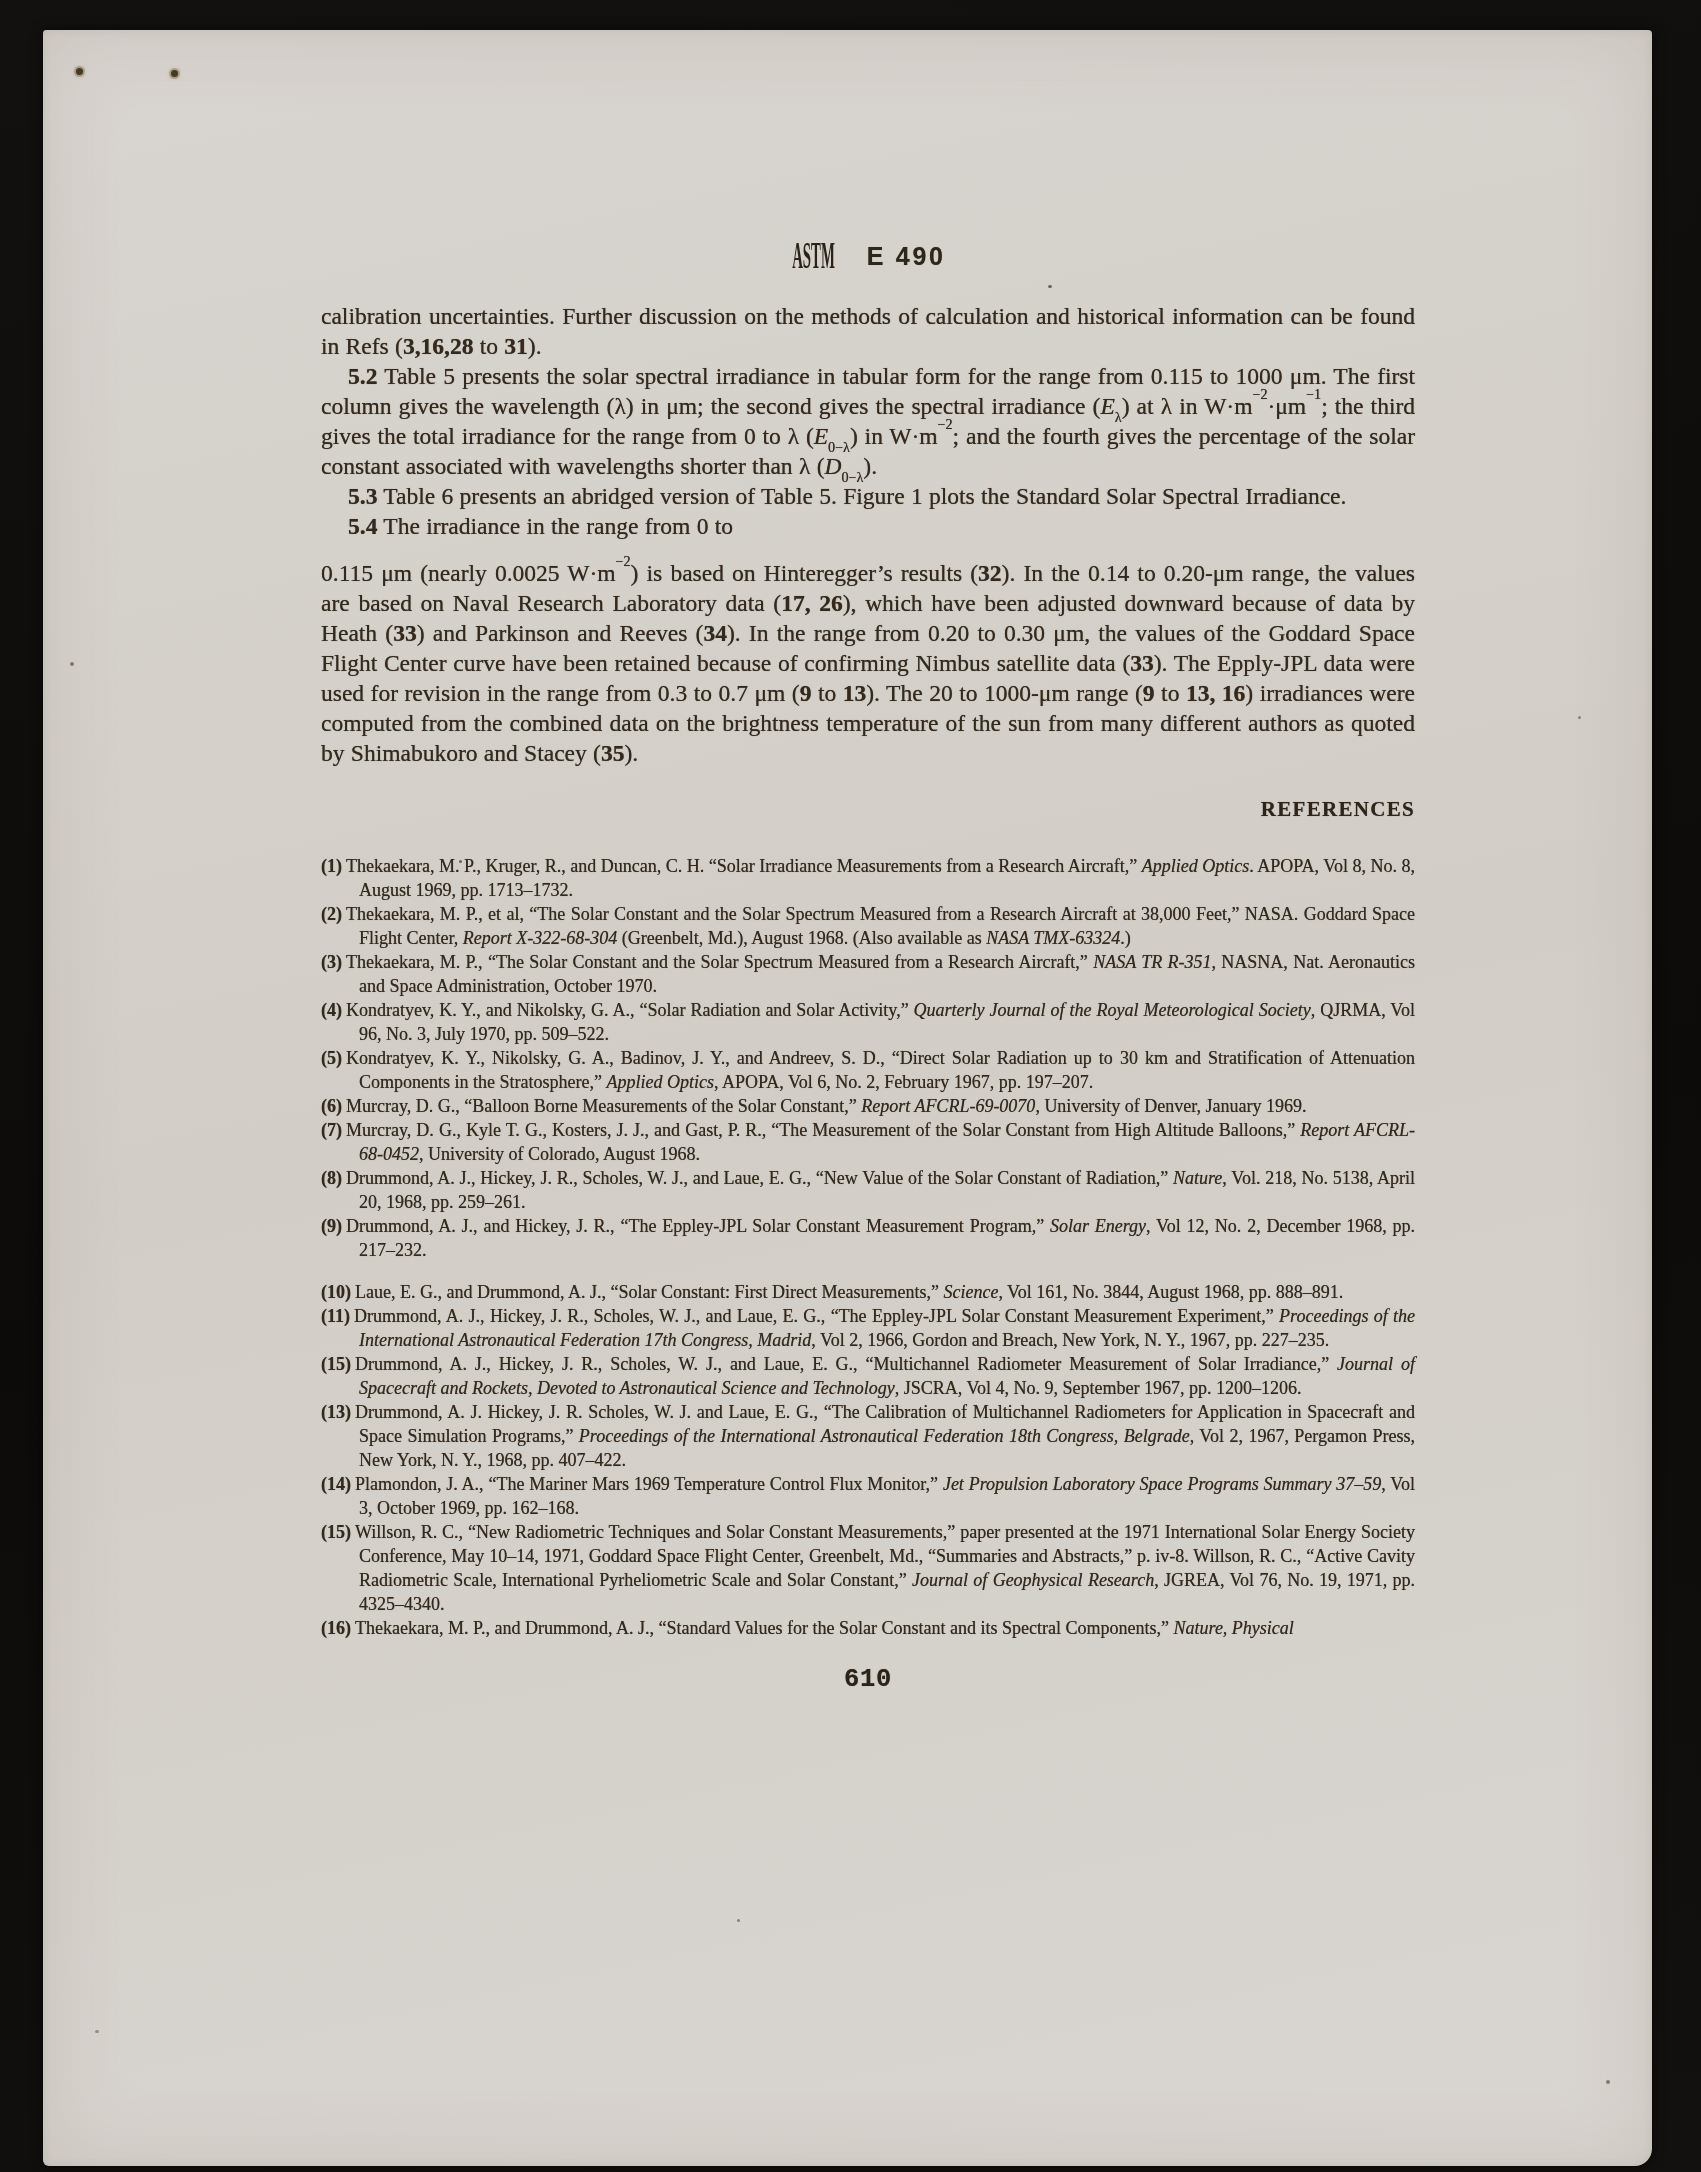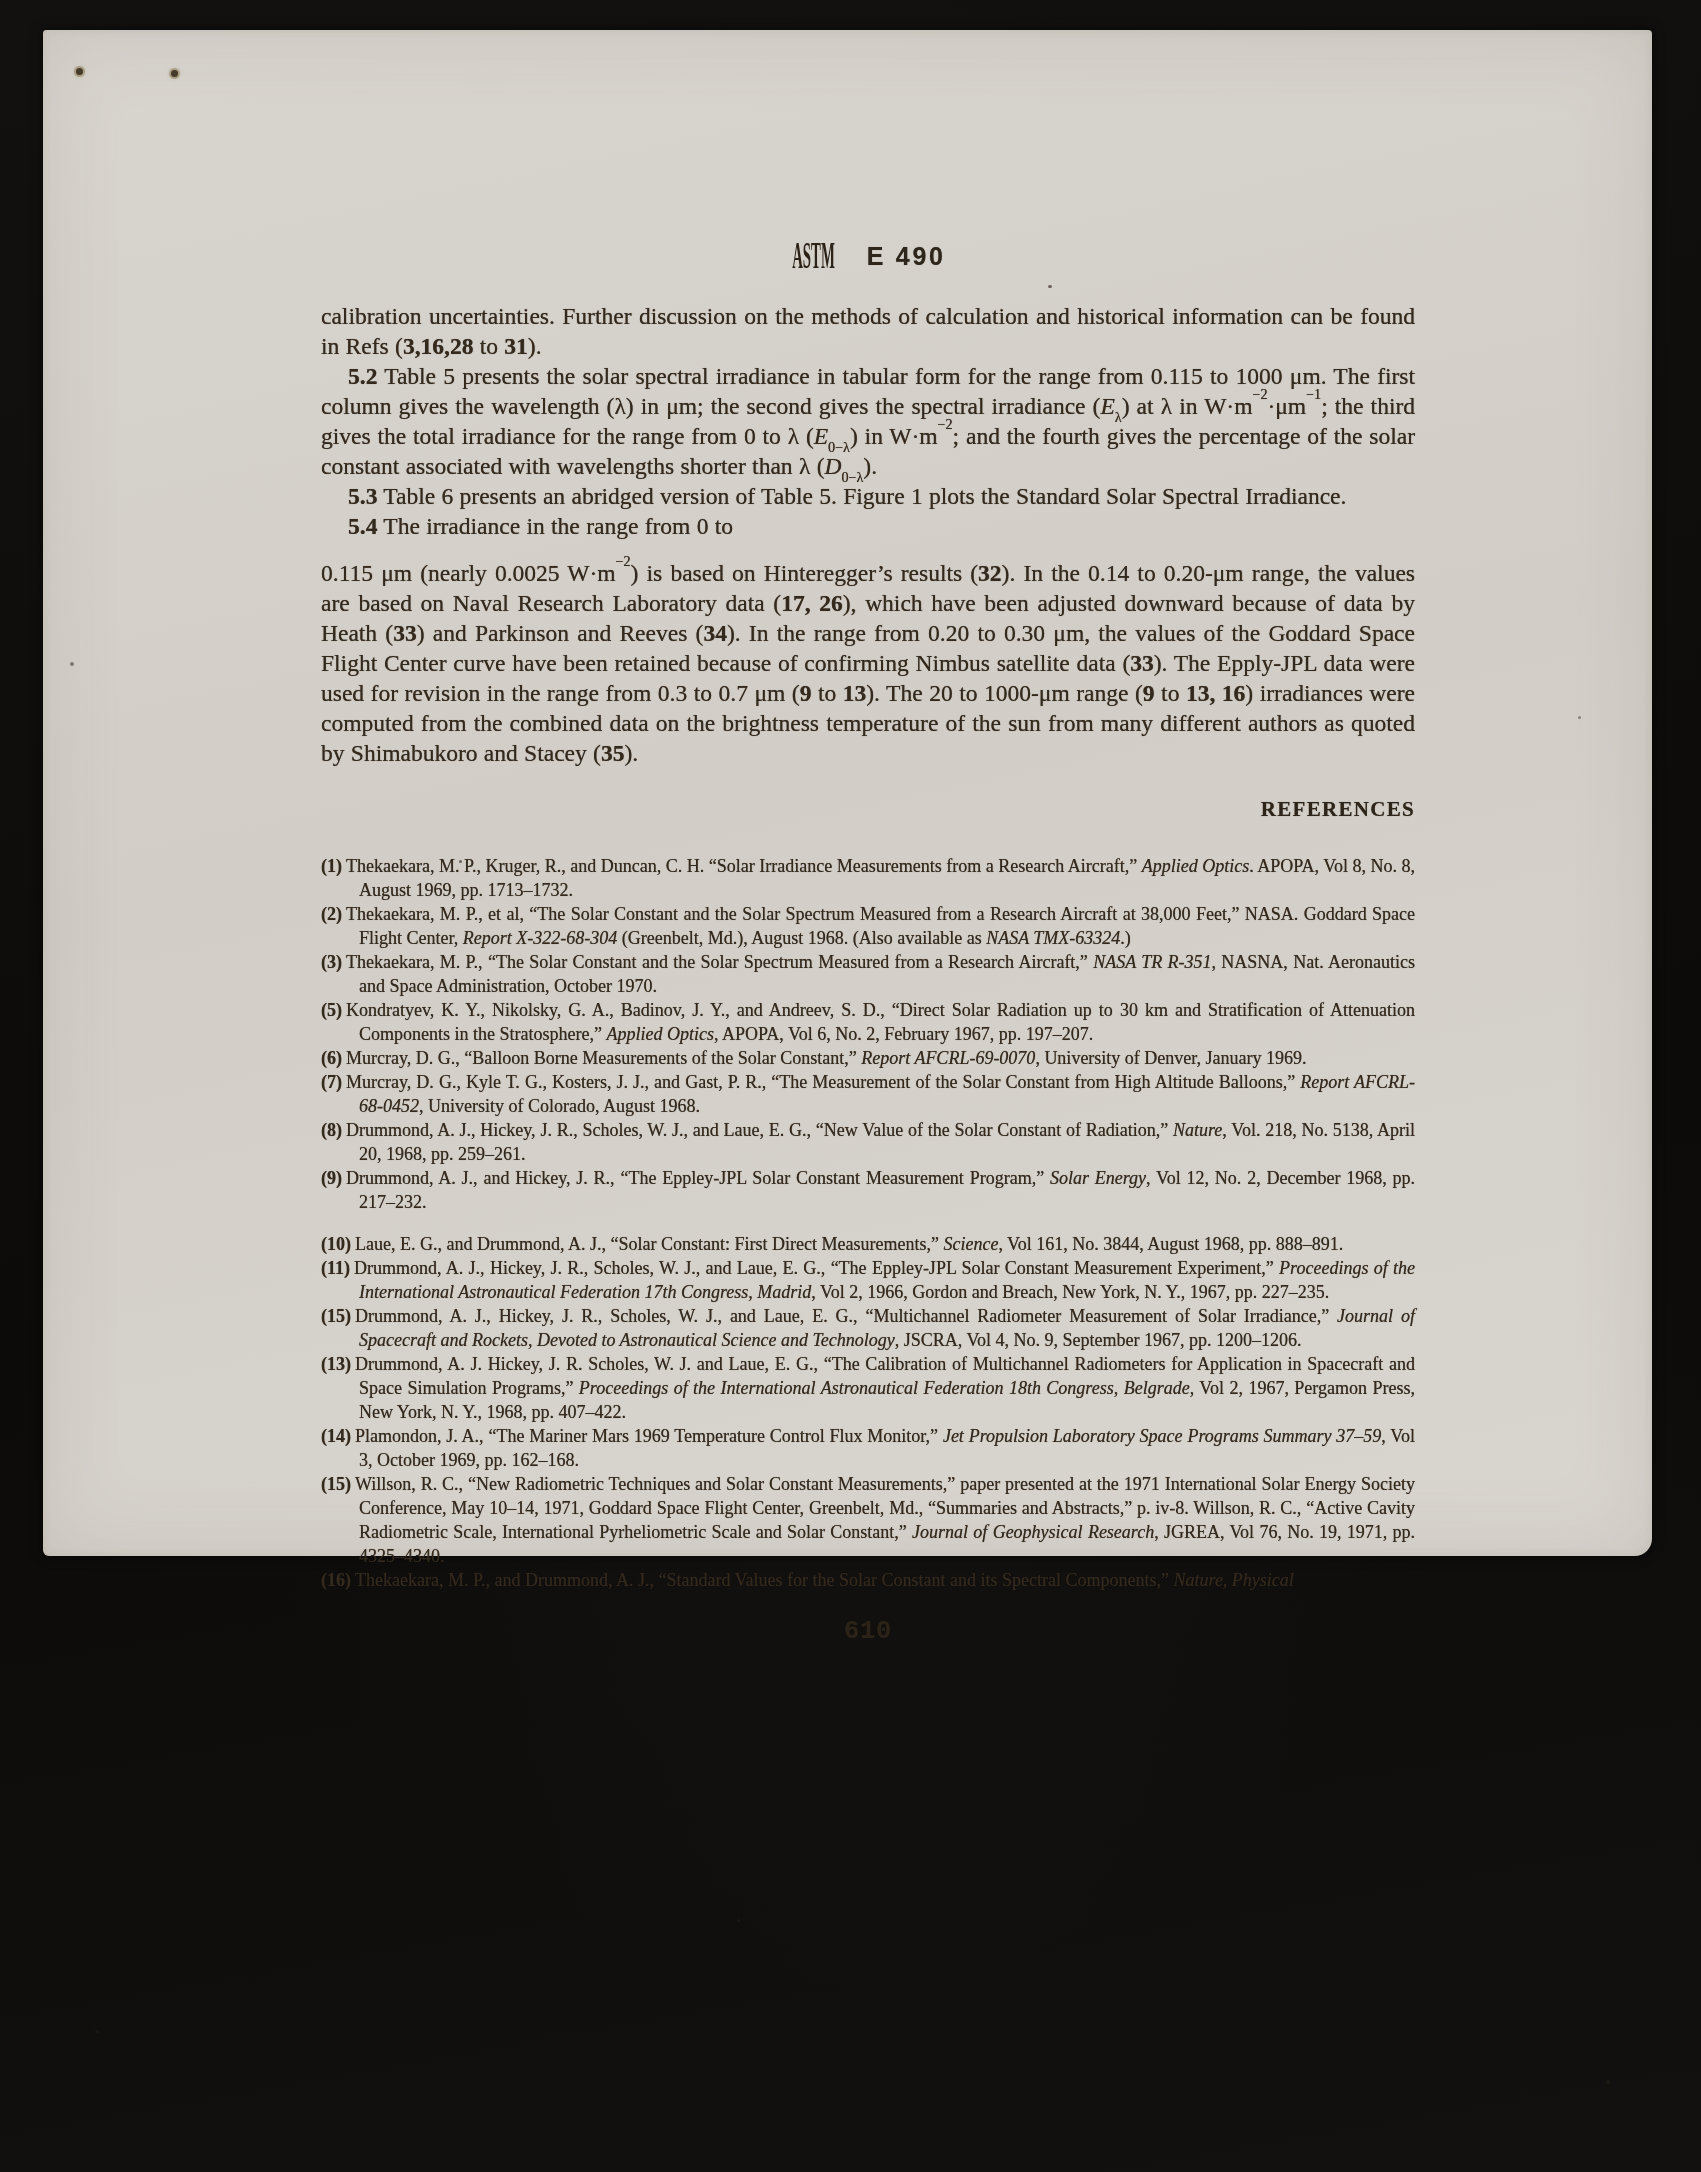--- a/index.html
+++ b/index.html
@@ -19,21 +19,21 @@
     inset: 0;
     background:
       radial-gradient(ellipse at 50% 45%, rgba(38,36,32,.35) 0%, rgba(10,9,8,.0) 60%),
       linear-gradient(170deg, #121110 0%, #0c0b0a 55%, #121110 100%);
   }
   .paper {
     position: absolute;
     left: 43px;
     top: 29.5px;
     width: 1609px;
-    height: 1526px;
+    height: 2136px;
     background:
       linear-gradient(168deg, rgba(255,255,255,.055) 0%, rgba(130,120,105,.05) 48%, rgba(255,255,255,.07) 100%),
       #d6d2cc;
     border-radius: 3.4px 4px 17.4px 6px;
     box-shadow:
       inset 0 0 80px rgba(125,113,95,.16),
       inset 0 0 9.4px rgba(110,100,85,.12),
       0 0 12px rgba(0,0,0,.65);
     color: #33291d;
   }
@@ -176,20 +176,21 @@
         </div>
     </div>
 
     <h2 class="refs-heading">REFERENCES</h2>
 
     <div class="columns refs">
       <div class="col">
           <p class="ref"><b class="refnum">(1)</b>Thekaekara, M. P., Kruger, R., and Duncan, C. H. “Solar Irradiance Measurements from a Research Aircraft,” <i>Applied Optics</i>. APOPA, Vol 8, No. 8, August 1969, pp. 1713–1732.</p>
           <p class="ref"><b class="refnum">(2)</b>Thekaekara, M. P., et al, “The Solar Constant and the Solar Spectrum Measured from a Research Aircraft at 38,000 Feet,” NASA. Goddard Space Flight Center, <i>Report X-322-68-304</i> (Greenbelt, Md.), August 1968. (Also available as <i>NASA TMX-63324</i>.)</p>
           <p class="ref"><b class="refnum">(3)</b>Thekaekara, M. P., “The Solar Constant and the Solar Spectrum Measured from a Research Aircraft,” <i>NASA TR R-351</i>, NASNA, Nat. Aeronautics and Space Administration, October 1970.</p>
+          <p class="ref"><b class="refnum">(4)</b>Kondratyev, K. Y., and Nikolsky, G. A., “Solar Radiation and Solar Activity,” <i>Quarterly Journal of the Royal Meteorological Society</i>, QJRMA, Vol 96, No. 3, July 1970, pp. 509–522.</p>
           <p class="ref"><b class="refnum">(5)</b>Kondratyev, K. Y., Nikolsky, G. A., Badinov, J. Y., and Andreev, S. D., “Direct Solar Radiation up to 30 km and Stratification of Attenuation Components in the Stratosphere,” <i>Applied Optics</i>, APOPA, Vol 6, No. 2, February 1967, pp. 197–207.</p>
           <p class="ref"><b class="refnum">(6)</b>Murcray, D. G., “Balloon Borne Measurements of the Solar Constant,” <i>Report AFCRL-69-0070</i>, University of Denver, January 1969.</p>
           <p class="ref"><b class="refnum">(7)</b>Murcray, D. G., Kyle T. G., Kosters, J. J., and Gast, P. R., “The Measurement of the Solar Constant from High Altitude Balloons,” <i>Report AFCRL-68-0452</i>, University of Colorado, August 1968.</p>
           <p class="ref"><b class="refnum">(8)</b>Drummond, A. J., Hickey, J. R., Scholes, W. J., and Laue, E. G., “New Value of the Solar Constant of Radiation,” <i>Nature</i>, Vol. 218, No. 5138, April 20, 1968, pp. 259–261.</p>
           <p class="ref"><b class="refnum">(9)</b>Drummond, A. J., and Hickey, J. R., “The Eppley-JPL Solar Constant Measurement Program,” <i>Solar Energy</i>, Vol 12, No. 2, December 1968, pp. 217–232.</p>
         </div>
       <div class="col">
           <p class="ref"><b class="refnum">(10)</b>Laue, E. G., and Drummond, A. J., “Solar Constant: First Direct Measurements,” <i>Science</i>, Vol 161, No. 3844, August 1968, pp. 888–891.</p>
           <p class="ref"><b class="refnum">(11)</b>Drummond, A. J., Hickey, J. R., Scholes, W. J., and Laue, E. G., “The Eppley-JPL Solar Constant Measurement Experiment,” <i>Proceedings of the International Astronautical Federation 17th Congress, Madrid</i>, Vol 2, 1966, Gordon and Breach, New York, N. Y., 1967, pp. 227–235.</p>
           <p class="ref"><b class="refnum">(15)</b>Drummond, A. J., Hickey, J. R., Scholes, W. J., and Laue, E. G., “Multichannel Radiometer Measurement of Solar Irradiance,” <i>Journal of Spacecraft and Rockets, Devoted to Astronautical Science and Technology</i>, JSCRA, Vol 4, No. 9, September 1967, pp. 1200–1206.</p>

